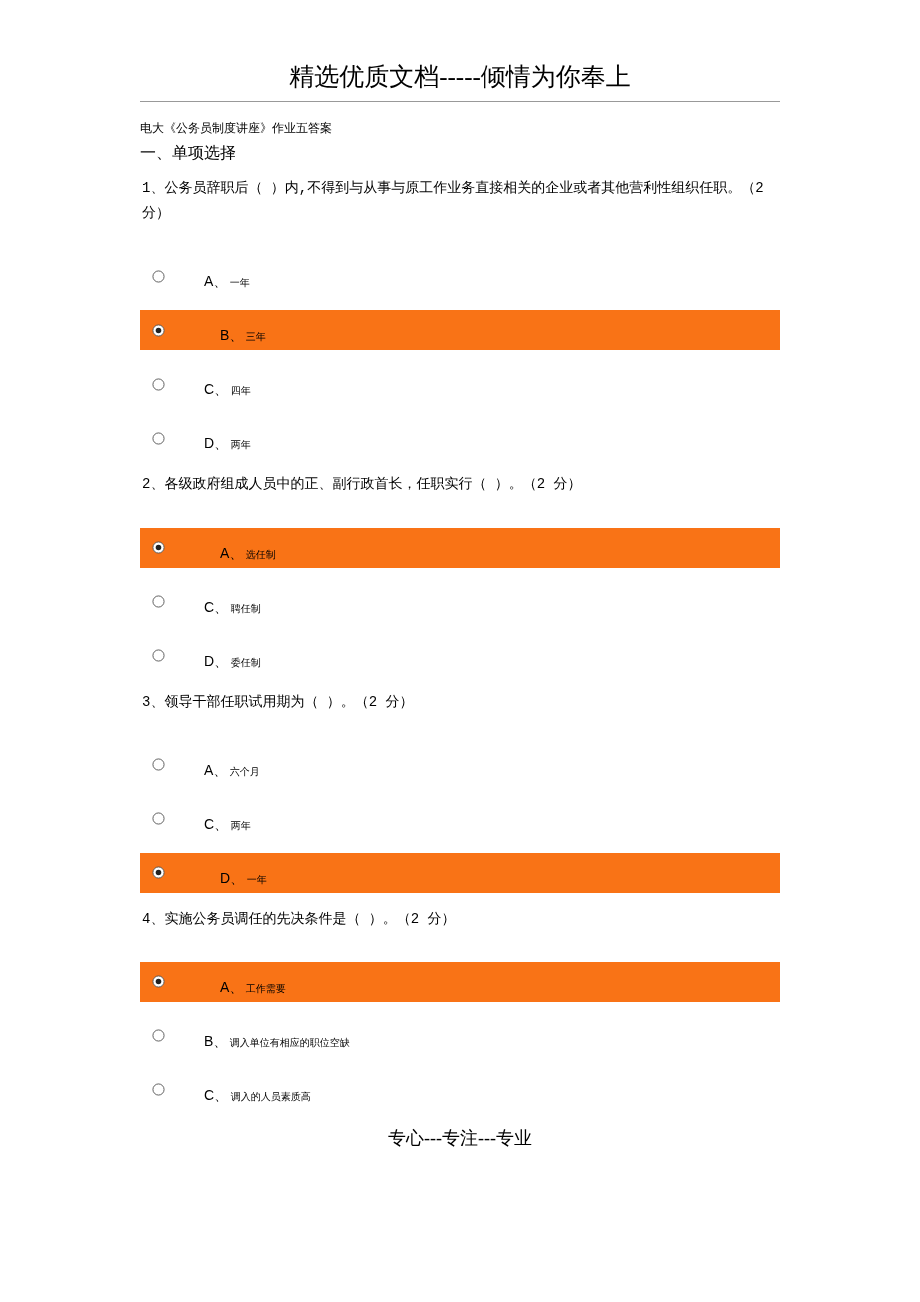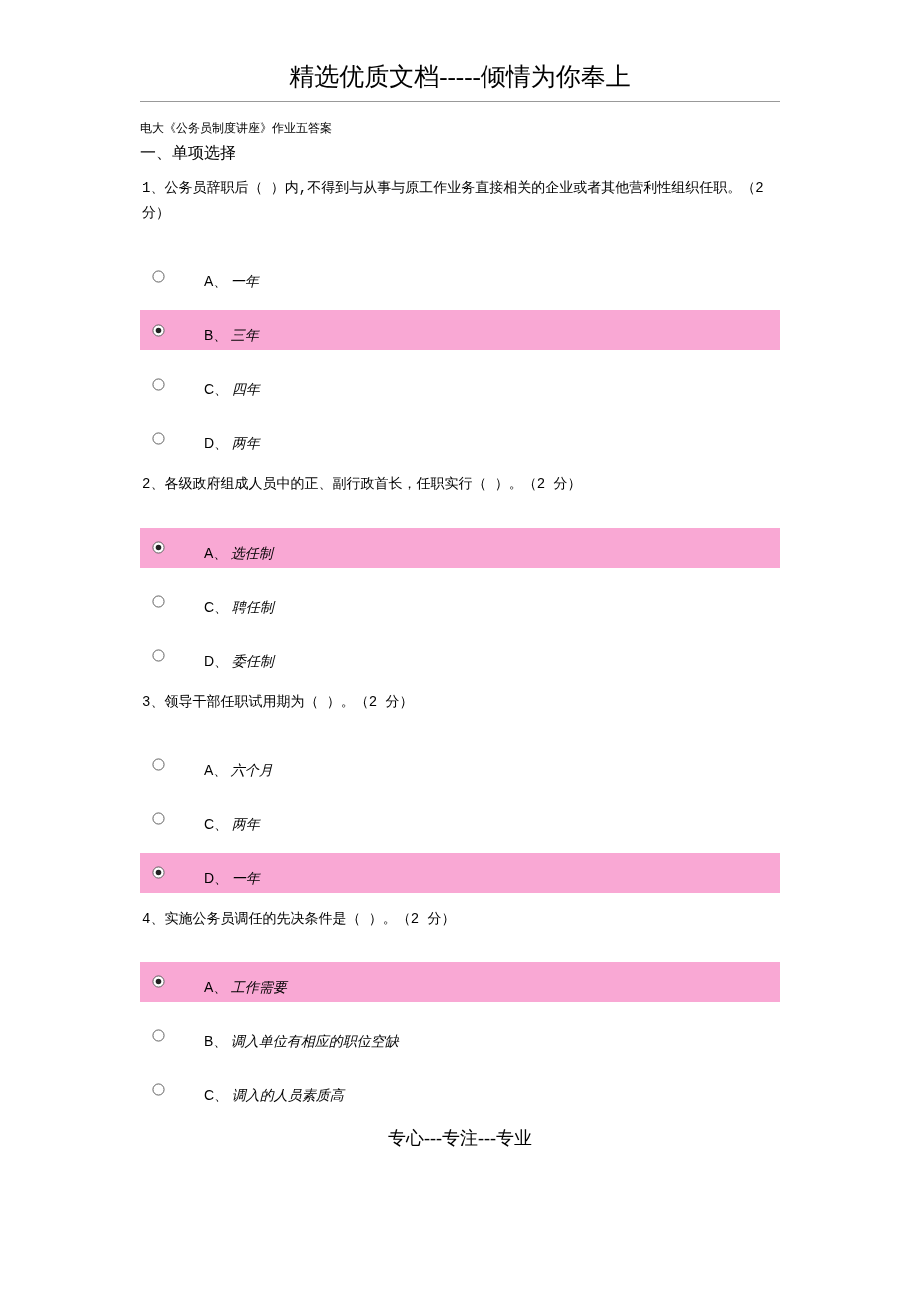--- a/index.html
+++ b/index.html
@@ -42,21 +42,22 @@
       margin-left: 0;
     }
     .option-row {
       display: flex;
       align-items: center;
       min-height: 40px;
       margin-bottom: 14px;
       padding: 2px 0 2px 12px;
     }
     .option-row.selected {
-      background: #f9a8d4;
+      background: #f97316;
+      gap: 16px;
     }
     .radio-holder {
       width: 24px;
       display: inline-flex;
       align-items: center;
     }
     .radio-icon {
       width: 13px;
       height: 13px;
       display: inline-block;
@@ -67,23 +68,22 @@
       font-family: Arial, "SimSun", sans-serif;
       margin-left: 28px;
       margin-right: 8px;
       position: relative;
       top: 6px;
     }
     .option-label .letter {
       font-family: Arial, sans-serif;
     }
     .option-text {
-      font-size: 14px;
-      font-family: "SimSun", serif;
-      font-style: italic;
+      font-size: 10px;
+      font-family: "SimSun", serif;
     }
     .page-footer {
       text-align: center;
       font-size: 18px;
       font-family: "SimSun", serif;
       margin-top: 16px;
     }
   </style>
 </head>
 <body>

